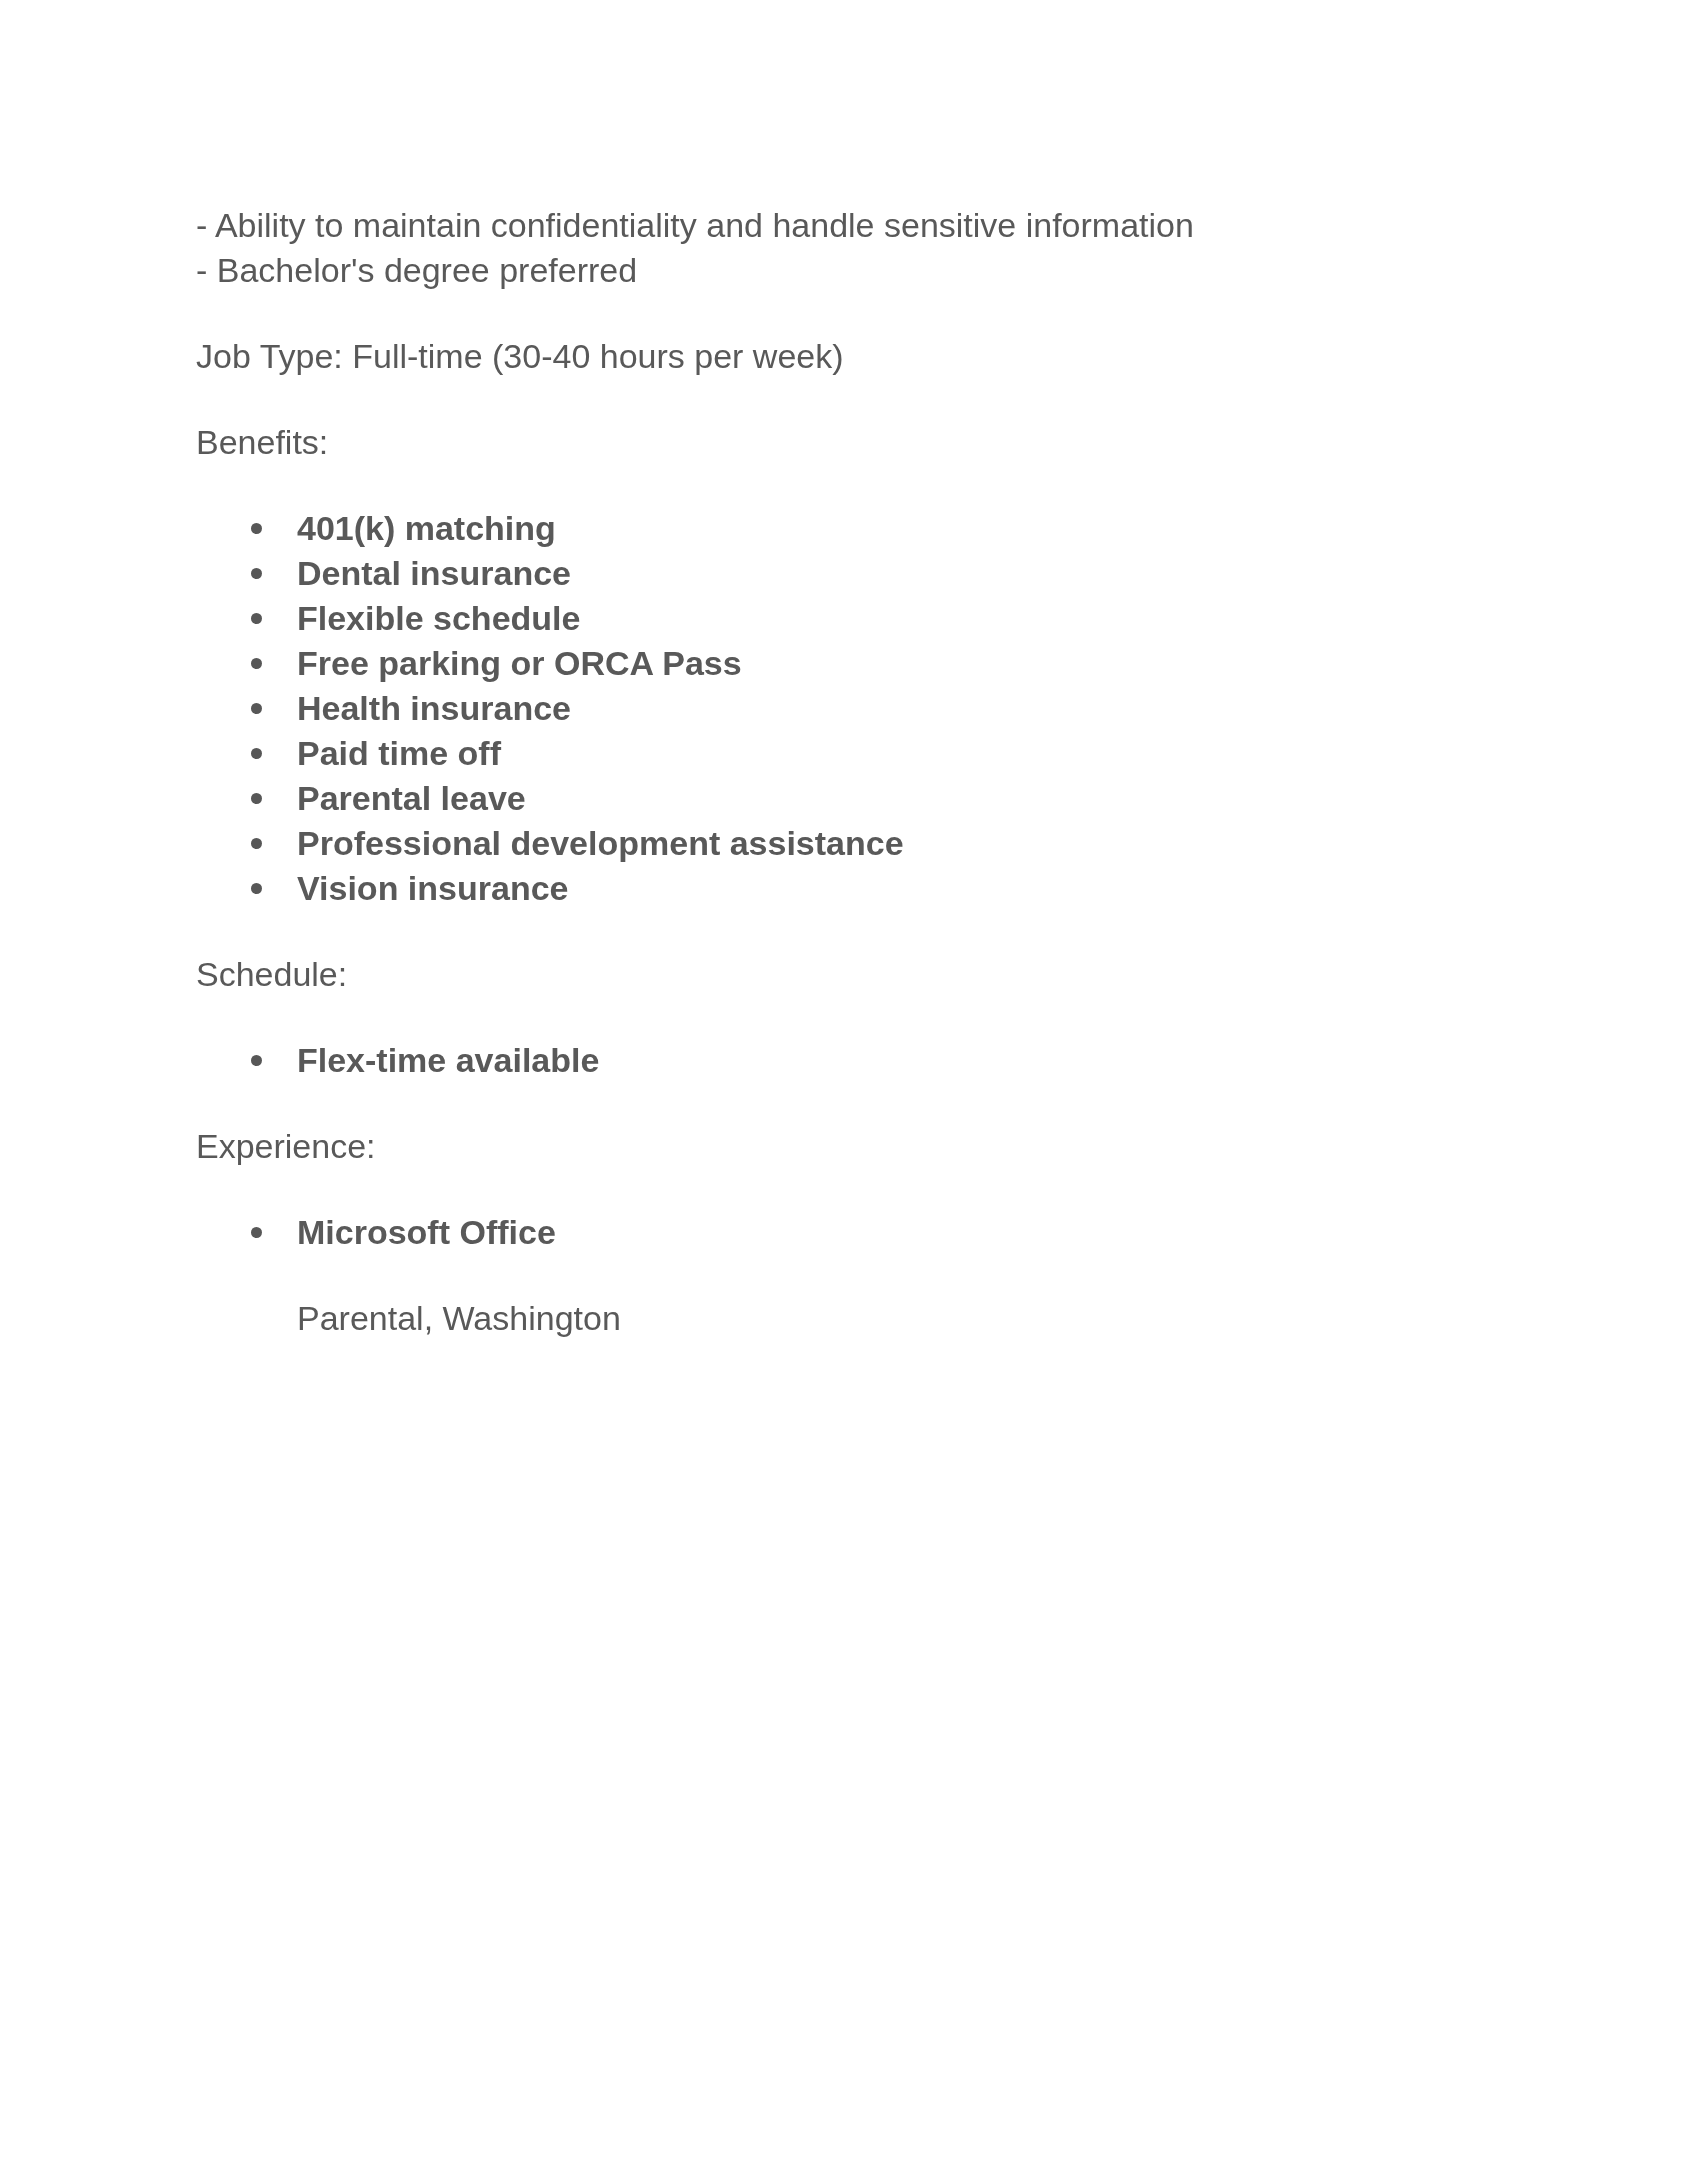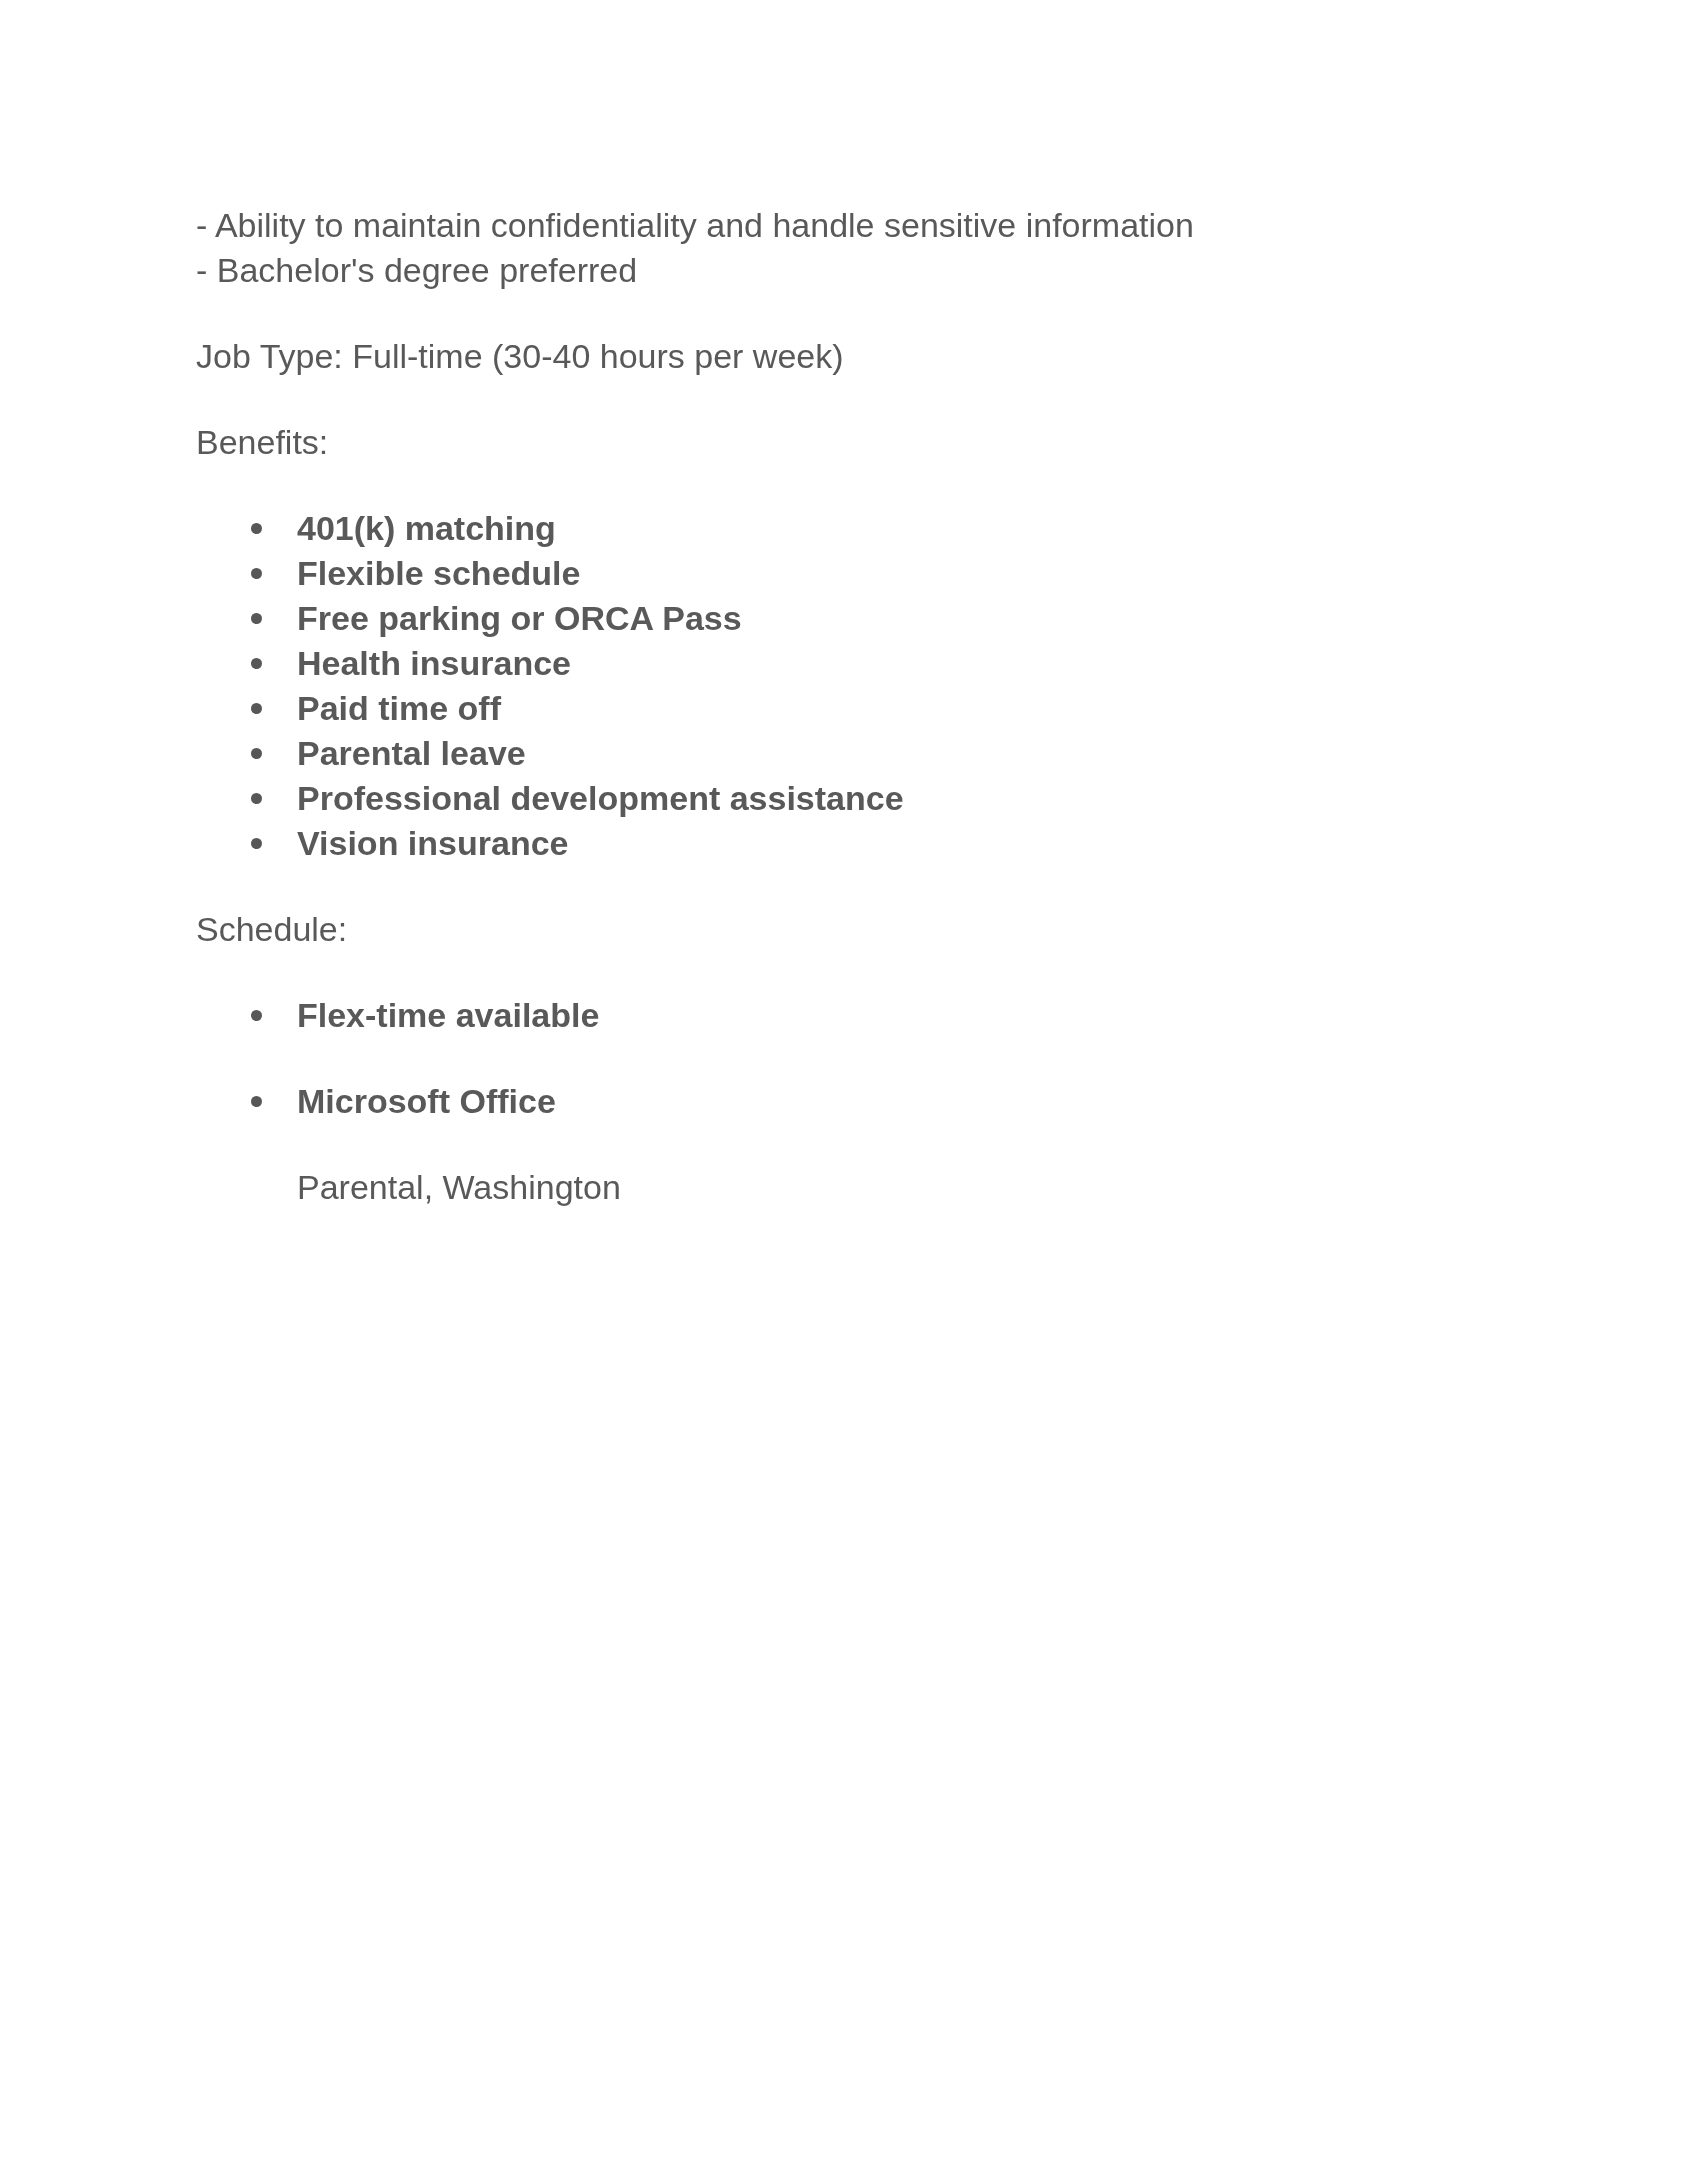--- a/index.html
+++ b/index.html
@@ -70,35 +70,37 @@
     <div class="doc-line">- Ability to maintain confidentiality and handle sensitive information</div>
     <div class="doc-line">- Bachelor's degree preferred</div>
   </div>
 
   <div class="block doc-line">Job Type: Full-time (30-40 hours per week)</div>
 
   <div class="block doc-line">Benefits:</div>
 
   <ul class="doc-list">
     <li><span class="bullet-dot"></span><span>401(k) matching</span></li>
+    <li><span class="bullet-dot"></span><span>Dental insurance</span></li>
     <li><span class="bullet-dot"></span><span>Flexible schedule</span></li>
     <li><span class="bullet-dot"></span><span>Free parking or ORCA Pass</span></li>
     <li><span class="bullet-dot"></span><span>Health insurance</span></li>
     <li><span class="bullet-dot"></span><span>Paid time off</span></li>
     <li><span class="bullet-dot"></span><span>Parental leave</span></li>
     <li><span class="bullet-dot"></span><span>Professional development assistance</span></li>
     <li><span class="bullet-dot"></span><span>Vision insurance</span></li>
   </ul>
 
   <div class="block doc-line">Schedule:</div>
 
   <ul class="doc-list">
     <li><span class="bullet-dot"></span><span>Flex-time available</span></li>
   </ul>
 
+  <div class="block doc-line">Experience:</div>
 
   <ul class="doc-list">
     <li><span class="bullet-dot"></span><span>Microsoft Office</span></li>
   </ul>
 
 
   <div class="block indented-value doc-line">Parental, Washington</div>
 
 </div>
 

